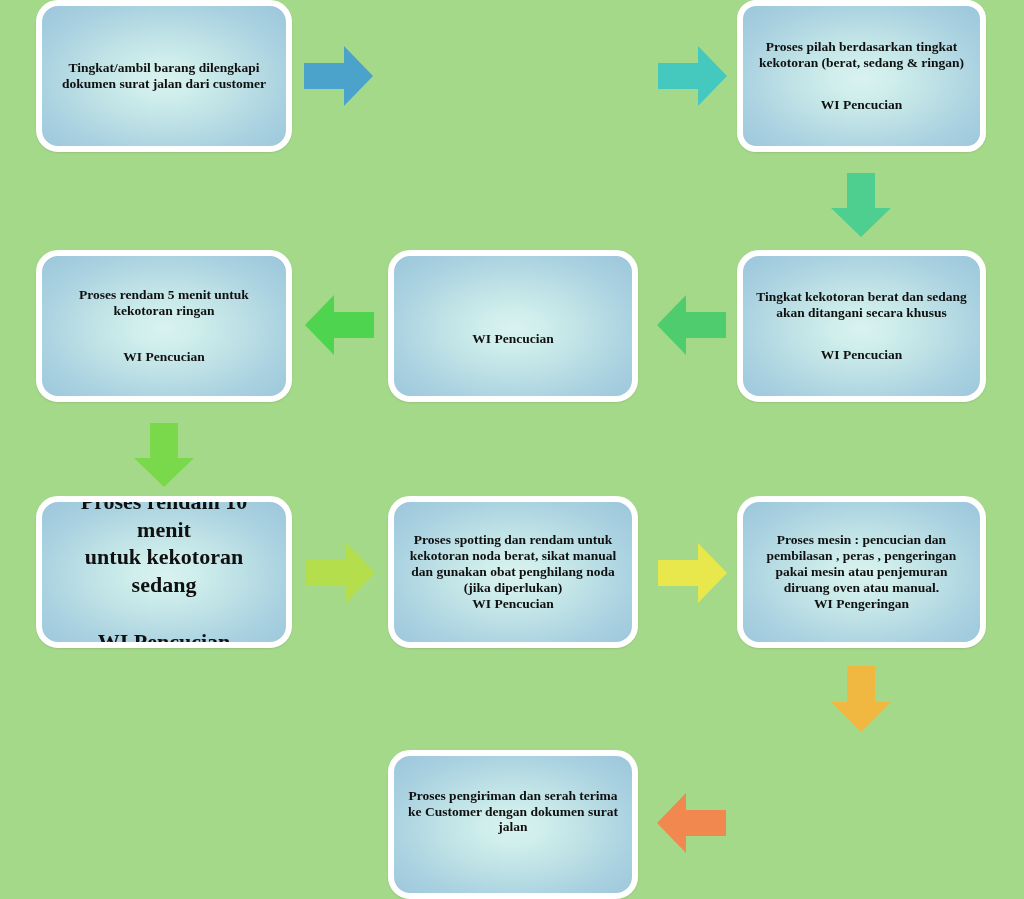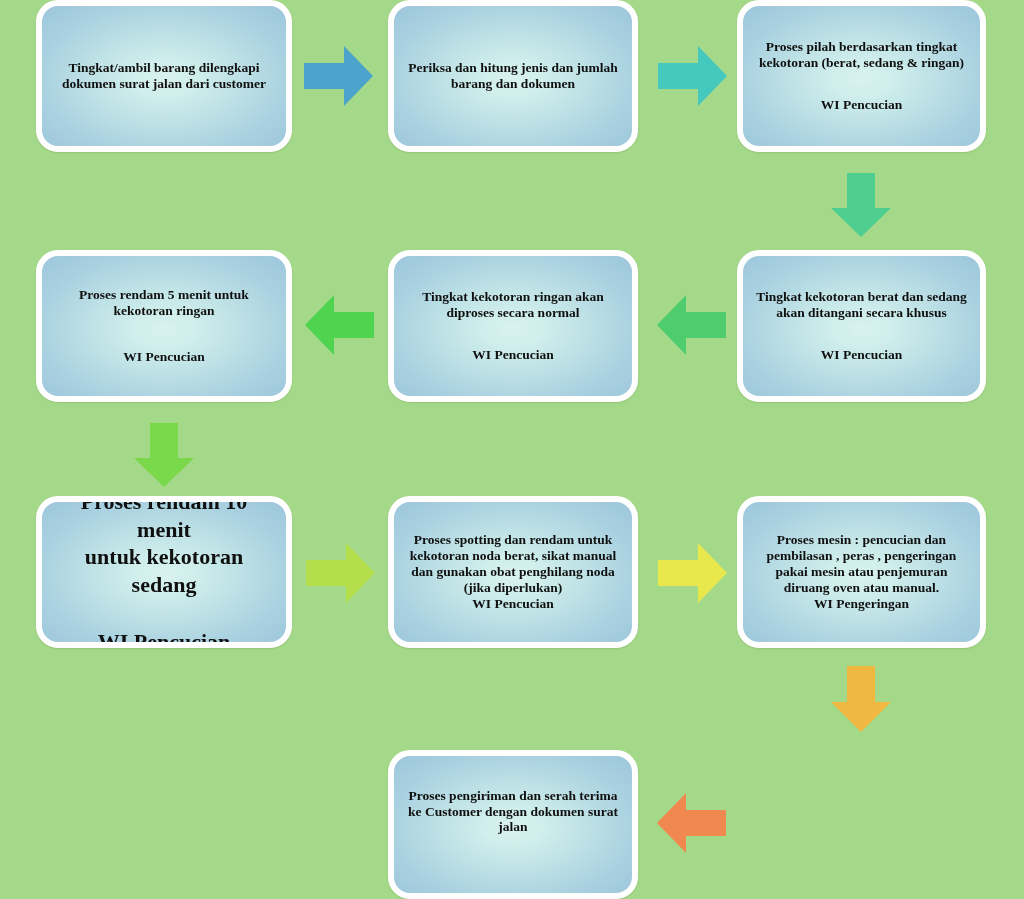--- a/index.html
+++ b/index.html
@@ -71,33 +71,28 @@
 dokumen surat jalan dari customer</span>
     <span class="sub"></span>
   </div>
 
   <div class="arrow" style="left:300px; top:43px; width:76px; height:66px;">
     <svg viewBox="0 0 76 66" preserveAspectRatio="none" aria-hidden="true">
       <polygon points="4,20 44,20 44,3 73,33 44,63 44,46 4,46" fill="#4ba3cc"></polygon>
     </svg>
   </div>
 
-  <div class="box size-sm gap-none" style="left:388px; top:0px; width:250px; height:152px;">
-    <span class="ttl">Periksa dan hitung  jenis dan jumlah
-barang dan dokumen</span>
-    <span class="sub"></span>
-  </div>
 
   <div class="arrow" style="left:654px; top:43px; width:76px; height:66px;">
     <svg viewBox="0 0 76 66" preserveAspectRatio="none" aria-hidden="true">
       <polygon points="4,20 44,20 44,3 73,33 44,63 44,46 4,46" fill="#45c8be"></polygon>
     </svg>
   </div>
 
-  <div class="box size-sm gap-md" style="left:737px; top:0px; width:249px; height:152px;">
+  <div class="box size-sm gap-md" style="left:737px; top:0px; width:249px; height:152px;border-radius:19px;">
     <span class="ttl">Proses pilah berdasarkan tingkat
 kekotoran (berat, sedang &amp; ringan)</span>
     <span class="sub">WI Pencucian</span>
   </div>
 
   <div class="arrow" style="left:827px; top:170px; width:68px; height:70px;">
     <svg viewBox="0 0 68 70" preserveAspectRatio="none" aria-hidden="true">
       <polygon points="20,3 48,3 48,38 64,38 34,67 4,38 20,38" fill="#4ece8f"></polygon>
     </svg>
   </div>
@@ -108,22 +103,20 @@
     <span class="sub">WI Pencucian</span>
   </div>
 
   <div class="arrow" style="left:302px; top:292px; width:76px; height:66px;">
     <svg viewBox="0 0 76 66" preserveAspectRatio="none" aria-hidden="true">
       <polygon points="72,20 32,20 32,3 3,33 32,63 32,46 72,46" fill="#4ed44e"></polygon>
     </svg>
   </div>
 
   <div class="box size-sm gap-md" style="left:388px; top:250px; width:250px; height:152px;">
-    <span class="ttl">Tingkat kekotoran ringan akan
-diproses secara normal</span>
     <span class="sub">WI Pencucian</span>
   </div>
 
   <div class="arrow" style="left:654px; top:292px; width:76px; height:66px;">
     <svg viewBox="0 0 76 66" preserveAspectRatio="none" aria-hidden="true">
       <polygon points="72,20 32,20 32,3 3,33 32,63 32,46 72,46" fill="#4fcd6e"></polygon>
     </svg>
   </div>
 
   <div class="box size-sm gap-md" style="left:737px; top:250px; width:249px; height:152px;font-family:Liberation Serif, serif;">

